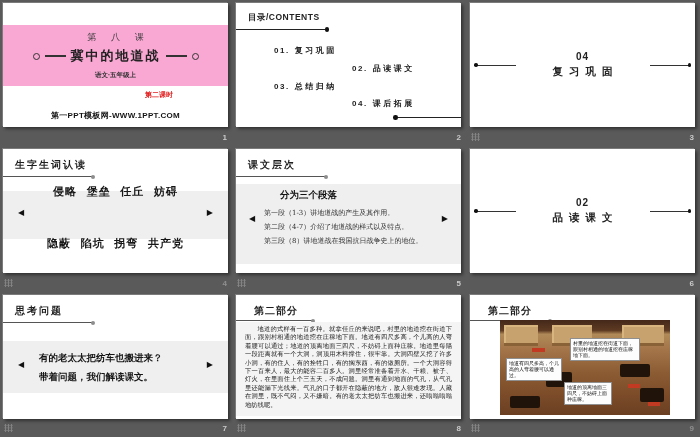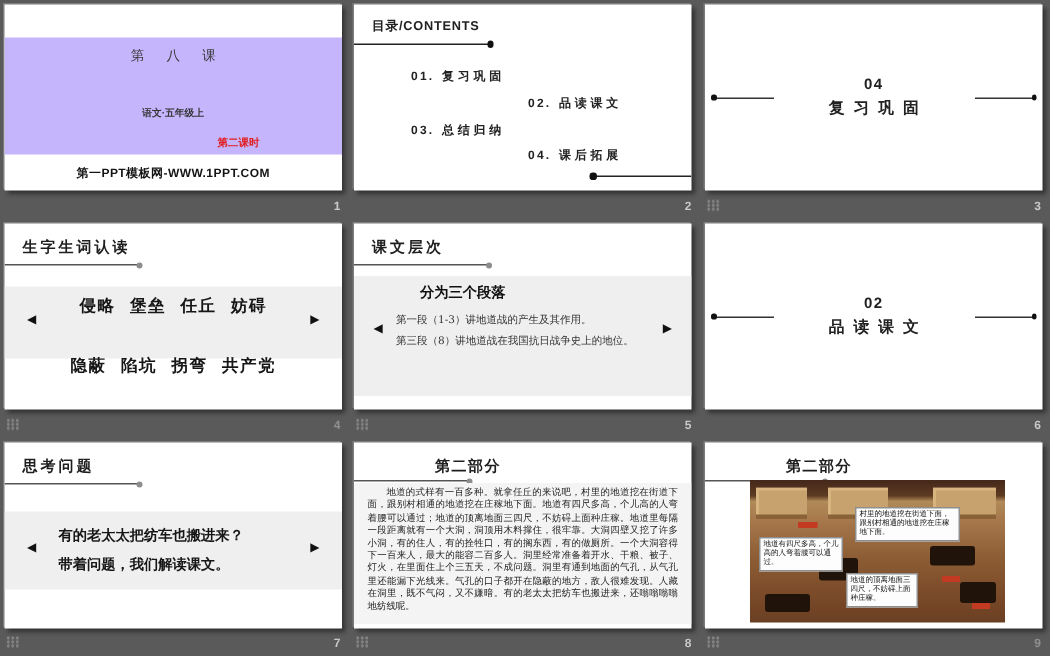--- a/index.html
+++ b/index.html
@@ -39,21 +39,21 @@
     font-size:10px;font-weight:bold;letter-spacing:2px;color:#1f1f1f;
   }
   .hdr-rule{position:absolute;left:0;top:27px;width:90px;height:1px;background:#555;}
   .hdr-rule .rdot{
     position:absolute;right:-2px;top:-1.5px;width:4px;height:4px;border-radius:50%;background:#8d8d8d;
   }
   .panel{position:absolute;left:0;right:0;background:#efefef;}
   .arr{position:absolute;font-size:8px;color:#111;line-height:8px;}
 
   
-  .band1{position:absolute;left:0;right:0;top:22px;height:78px;background:#c4b5fd;}
+  .band1{position:absolute;left:0;right:0;top:22px;height:61px;background:#f9a8d4;}
   .lesson{position:absolute;left:0;right:0;top:6px;text-align:center;
     font-size:9px;letter-spacing:6px;color:#3b3b3b;padding-left:6px;}
   .title-row{position:absolute;left:0;right:0;top:22px;display:flex;align-items:center;justify-content:center;gap:5px;}
   .ring{width:5px;height:5px;border:1.2px solid #333;border-radius:50%;}
   .tline{width:21px;height:1.6px;background:#333;}
   .cover-title{font-size:13px;font-weight:bold;letter-spacing:2px;color:#222;}
   .subtitle{position:absolute;left:0;right:0;top:46px;text-align:center;
     font-size:6.5px;font-weight:bold;color:#333;}
   .session{position:absolute;left:142px;top:87px;font-size:7px;font-weight:bold;color:#e21d1d;}
   .cover-footer{position:absolute;left:0;right:0;top:107px;text-align:center;
@@ -76,35 +76,35 @@
   .decor .dline{width:38px;height:1px;background:#333;}
   .decor .ddot{width:3.5px;height:3.5px;border-radius:50%;background:#111;}
   .section-center{text-align:center;width:108px;}
   .section-num{font-size:10px;font-weight:600;letter-spacing:1px;color:#222;}
   .section-title{font-size:10.5px;font-weight:bold;letter-spacing:6px;padding-left:6px;color:#222;margin-top:3px;}
 
   
   .panel4{top:42px;height:48px;}
   .wrow{position:absolute;left:0;right:0;text-align:center;font-weight:bold;
     font-size:11px;color:#161616;white-space:pre;letter-spacing:1px;}
-  .wr0{top:47px;} .wr1{top:87px;}
+  .wr0{top:35px;} .wr1{top:87px;}
 
   
   .panel5{top:35px;height:80px;}
   .outline-title{position:absolute;left:28px;top:40px;font-size:9.5px;font-weight:bold;color:#111;margin-left:16px;}
   .outline-lines{position:absolute;left:28px;top:57px;right:10px;}
   .oline{font-size:7px;line-height:14px;color:#333;white-space:nowrap;}
 
   
   .panel7{top:46px;height:52px;}
   .qlines{position:absolute;left:36px;top:53px;}
   .qline{font-size:9.5px;font-weight:bold;color:#161616;line-height:19px;white-space:nowrap;}
 
   
-  .hdr8{left:18px;letter-spacing:1px;margin-left:36px;}
+  .hdr8{left:18px;letter-spacing:1px;}
   .panel8{top:27px;bottom:3px;background:#f4f4f4;}
   .passage{position:absolute;left:0;right:0;top:0;bottom:0;padding:3px 9px;
     font-size:6.3px;line-height:8.4px;color:#222;text-align:justify;text-indent:2em;}
 
   
   .photo{
     position:absolute;left:30px;top:25px;width:170px;height:95px;
     background:linear-gradient(180deg,#45281a 0%,#5d3a22 11%,#b08a58 15%,#a5764a 30%,#8c5c34 55%,#7b4b29 80%,#6a3f22 100%);
   }
   .bld{position:absolute;top:5px;height:21px;background:#c7a26e;box-shadow:inset 0 -3px 0 #8a6238, inset 2px 2px 0 #d8b57e;}
@@ -126,20 +126,27 @@
 </style>
 </head>
 <body>
 
 <div class="grid">
 
   <div class="cell">
     <div class="slide">
       <div class="band1">
         <div class="lesson kai">第 八 课</div>
+        <div class="title-row">
+          <span class="ring"></span>
+          <span class="tline"></span>
+          <span class="cover-title kai">冀中的地道战</span>
+          <span class="tline"></span>
+          <span class="ring"></span>
+        </div>
         <div class="subtitle">语文·五年级上</div>
       </div>
       <div class="session">第二课时</div>
       <div class="cover-footer">第一PPT模板网-WWW.1PPT.COM</div>
     </div>
     <div class="snum">1</div>
   </div>
 
   <div class="cell">
     <div class="slide">
@@ -198,20 +205,21 @@
   <div class="cell">
     <div class="slide">
       <div class="hdr">课文层次</div>
       <div class="hdr-rule">
           <span class="rdot"></span>
         </div>
       <div class="panel panel5"></div>
       <div class="outline-title kai">分为三个段落</div>
       <div class="outline-lines">
         <div class="oline kai">第一段（1-3）讲地道战的产生及其作用。</div>
+        <div class="oline kai">第二段（4-7）介绍了地道战的样式以及特点。</div>
         <div class="oline kai">第三段（8）讲地道战在我国抗日战争史上的地位。</div>
       </div>
       <span class="arr" style="left:13px;top:66px;">◀</span>
       <span class="arr" style="right:13px;top:66px;">▶</span>
     </div>
     <div class="cmark"></div>
     <div class="snum">5</div>
   </div>
 
   <div class="cell">

